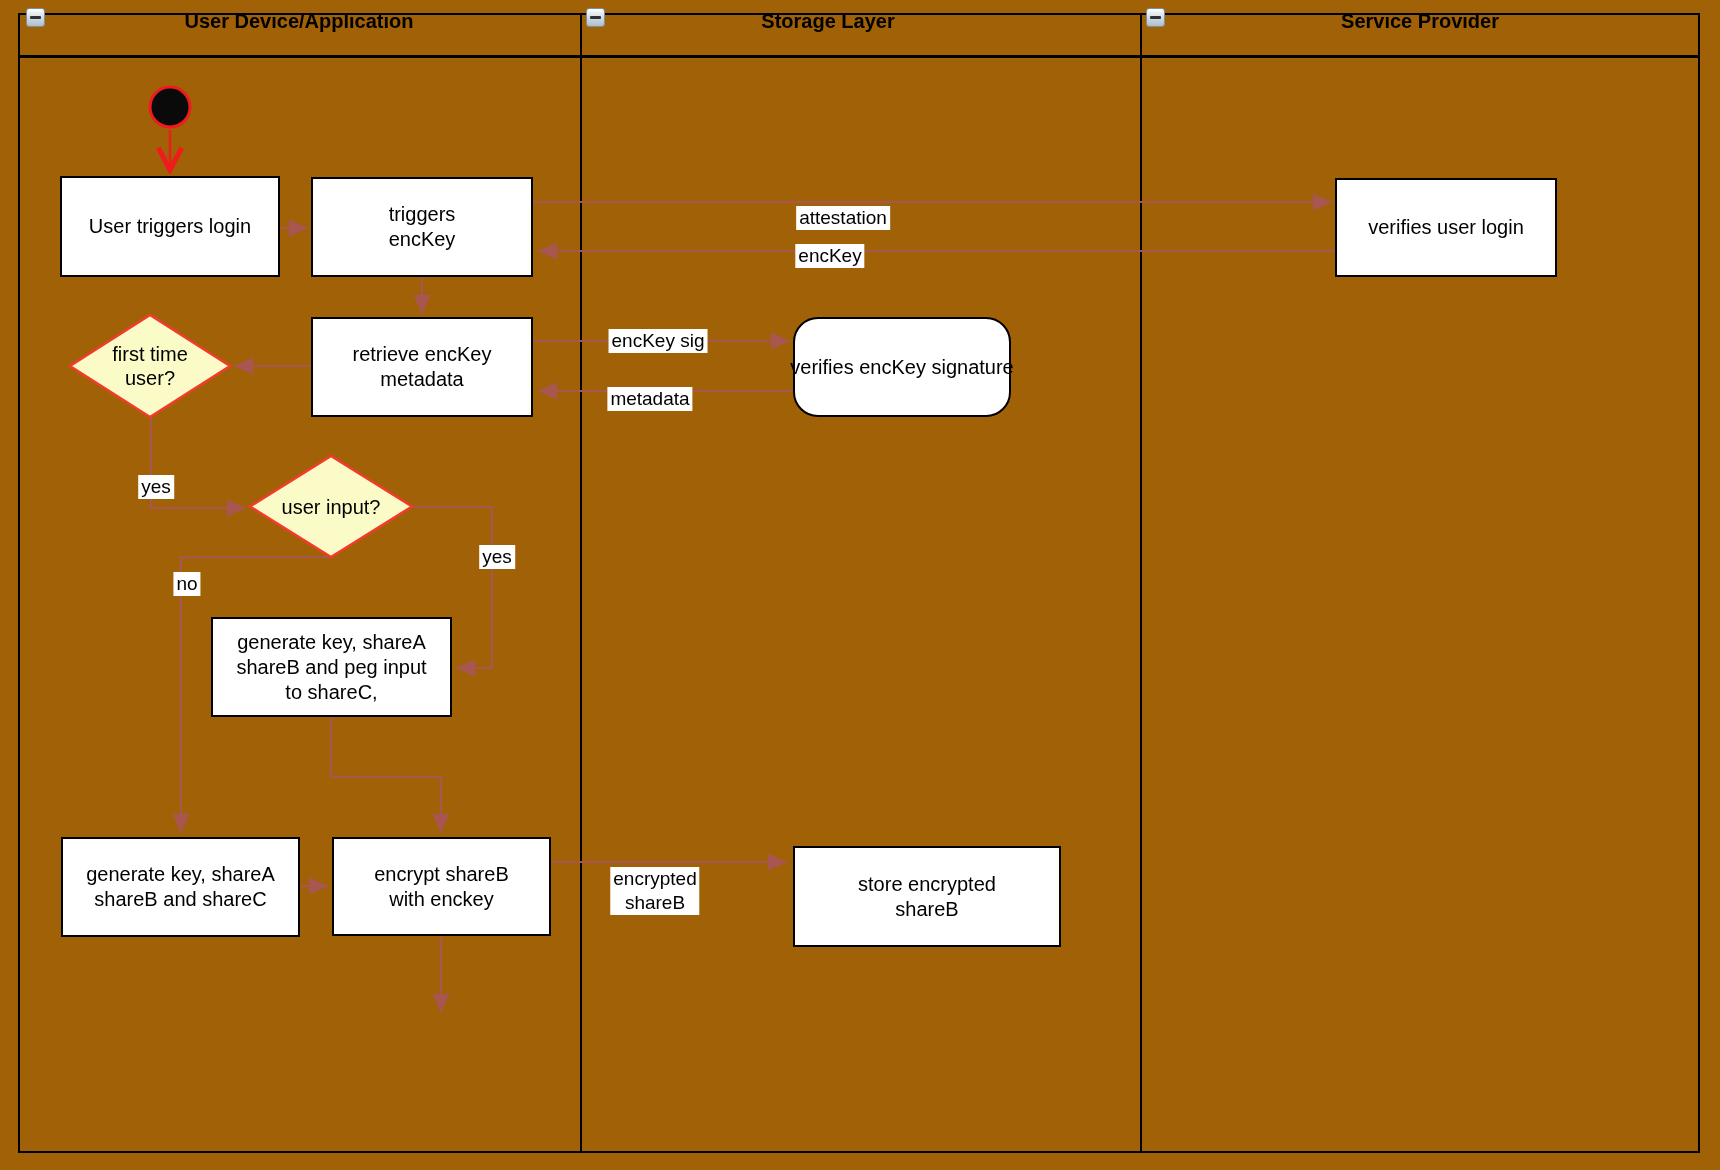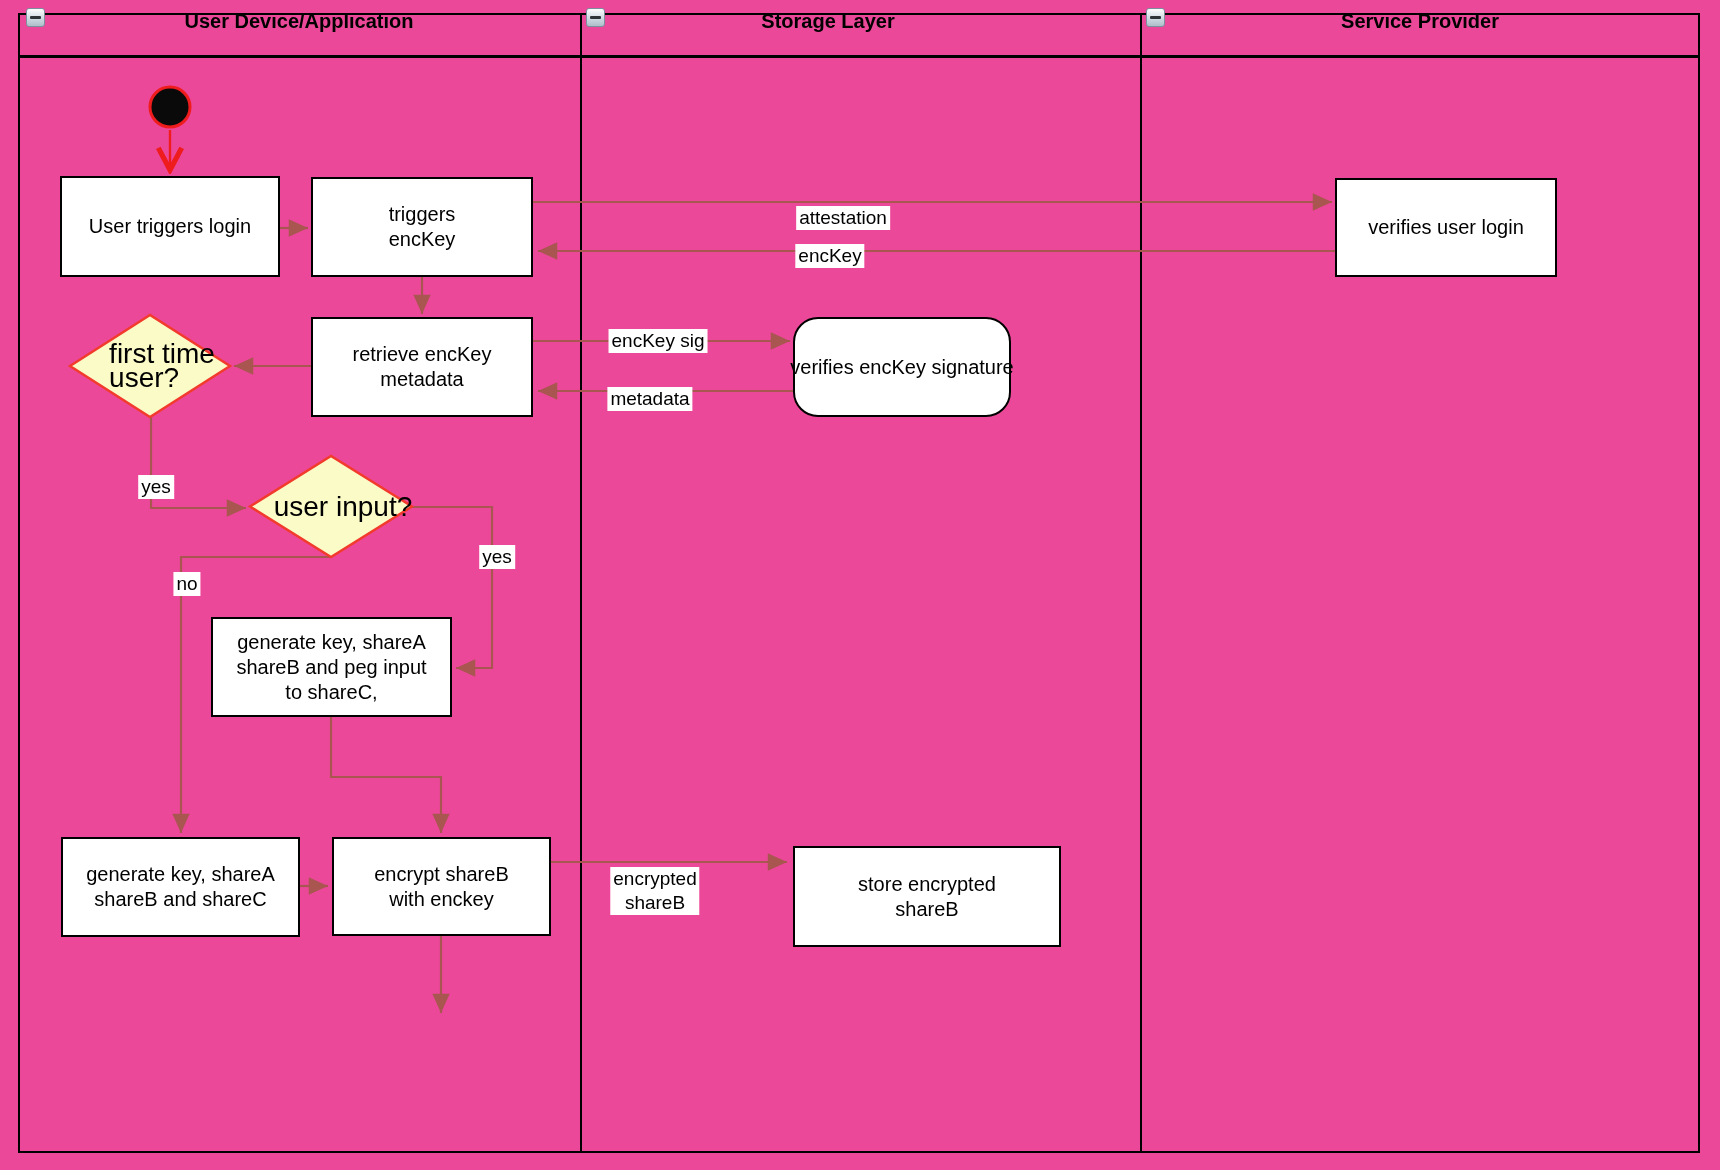--- a/index.html
+++ b/index.html
@@ -1,17 +1,17 @@
 <!DOCTYPE html>
 <html style="--arrow: #a8564f; --start-arrow: #ee1c1c; --decision-fill: #fbfbc8; --decision-border: #f23b2c; --node-border: #000000; --node-fill: #ffffff; --lane-border: #000000;"><head>
 <meta charset="utf-8">
 <style>
   html,body{margin:0;padding:0;background:#ffffff;}
   .canvas{
-    position:relative;width:1720px;height:1170px;background:#ec4899;
+    position:relative;width:1720px;height:1170px;background:#a16207;
     font-family:"Liberation Sans", sans-serif;color:#000;overflow:hidden;
   }
   
   .frame{
     position:absolute;left:18px;top:13px;width:1678px;height:1136px;
     border:2.5px solid var(--lane-border);
   }
   .lane-divider{
     position:absolute;top:0;width:2.5px;height:100%;background:var(--lane-border);
   }
@@ -33,23 +33,23 @@
   .node{
     position:absolute;background:var(--node-fill);border:2.5px solid var(--node-border);
     display:flex;align-items:center;justify-content:center;text-align:center;
     font-size:20px;line-height:25px;white-space:pre-line;box-sizing:border-box;
   }
   .node.nowrap{white-space:nowrap;border-radius:25px;}
   
   .diamond{position:absolute;}
   .diamond svg{position:absolute;left:0;top:0;overflow:visible;}
   .diamond .dtext{
-    position:absolute;left:12px;top:0;width:100%;height:100%;
-    display:flex;align-items:center;justify-content:center;
-    font-size:28px;line-height:24px;white-space:pre-line;
+    position:absolute;left:0;top:0;width:100%;height:100%;
+    display:flex;align-items:center;justify-content:center;text-align:center;
+    font-size:20px;line-height:24px;white-space:pre-line;
   }
   .dshape{fill:var(--decision-fill);stroke:var(--decision-border);stroke-width:2.5;}
   
   .wires{position:absolute;left:0;top:0;pointer-events:none;}
   .wire{stroke:var(--arrow);stroke-width:2.2;fill:none;}
   .wire-head{fill:var(--arrow);}
   .start-wire{stroke:var(--start-arrow);stroke-width:2.4;fill:none;}
   .start-head{stroke:var(--start-arrow);stroke-width:2;fill:none;}
   .start-circle{fill:#0a0a0a;stroke:var(--start-arrow);stroke-width:3;}
   

